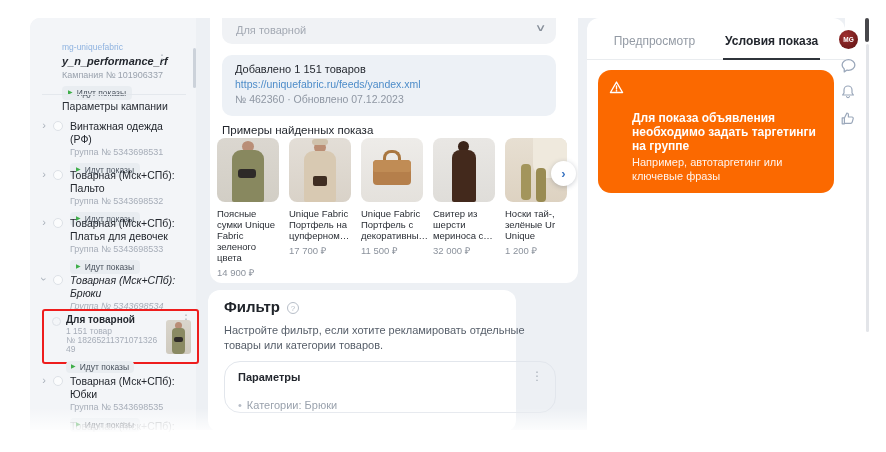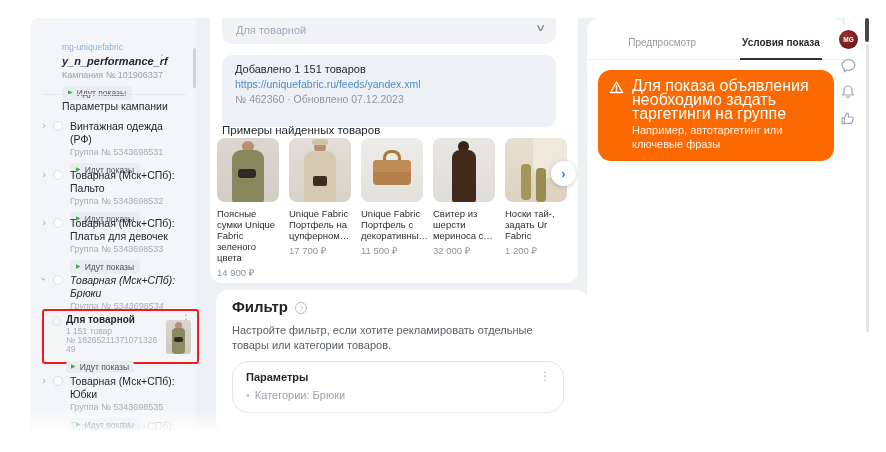--- a/index.html
+++ b/index.html
@@ -40,21 +40,21 @@
   .ad-thumb .head { position:absolute; left:9px; top:2px; width:7px; height:7px; background:#b98e77; border-radius:50%; }
   .ad-thumb .bag { position:absolute; left:8px; top:17px; width:9px; height:5px; background:#2e2a28; border-radius:2px; }
 
   .sb-scroll-thumb { position:absolute; left:163px; top:30px; width:3px; height:40px; background:#ccd2da; border-radius:2px; }
 
   
   .main-card { position:absolute; left:210px; top:18px; width:368px; height:265px; background:#fff; border-radius:0 0 12px 12px; overflow:hidden; }
   .feed-select { position:absolute; left:12px; top:-16px; width:334px; height:42px; background:#f0f2f5; border-radius:10px; cursor:pointer; }
   .feed-select .val { position:absolute; left:14px; top:22px; font-size:11px; color:#a3a9b3; }
   .feed-select .chev { position:absolute; right:12px; top:20px; color:#868e99; font-size:10px; transform:scaleX(1.6); }
-  .feed-info { position:absolute; left:12px; top:37px; width:334px; height:72px; background:#edf1f6; border-radius:10px; padding:8px 13px; }
+  .feed-info { position:absolute; left:12px; top:37px; width:334px; height:61px; background:#edf1f6; border-radius:10px; padding:8px 13px; }
   .fi-added { font-size:11px; color:#262a31; }
   .fi-url { font-size:10.5px; color:#4d8cc9; margin-top:3px; cursor:pointer; }
   .fi-meta { font-size:10.5px; color:#8f97a3; margin-top:3px; }
   .examples-title { position:absolute; left:12px; top:106px; font-size:11.5px; color:#23272e; }
   .products { position:absolute; left:7px; top:120px; display:flex; gap:10px; }
   .p-card { width:62px; cursor:pointer; }
   .p-img { width:62px; height:64px; border-radius:8px; overflow:hidden; position:relative; }
   .p-title { font-size:9.5px; color:#2a2e35; line-height:11px; margin-top:6px; }
   .p-price { font-size:9.5px; color:#8b929c; margin-top:3px; }
   .i1 { background:linear-gradient(180deg,#dbd7d0,#d2cec5); }
@@ -73,39 +73,39 @@
   .i4 { background:linear-gradient(180deg,#e9e7e4,#dfddd9); }
   .i4 .fig { position:absolute; left:19px; top:12px; width:24px; height:52px; background:#43291c; border-radius:8px 8px 2px 2px; }
   .i4 .head { position:absolute; left:25px; top:3px; width:11px; height:11px; background:#33201573; background-color:#3a241a; border-radius:50%; }
   .i5 { background:linear-gradient(180deg,#e7dfd2,#ddd2c1); }
   .i5 .skirt { position:absolute; left:28px; top:0; width:34px; height:40px; background:#efe9dd; border-radius:0 0 0 14px; }
   .i5 .b1 { position:absolute; left:16px; top:26px; width:10px; height:36px; background:#a3955c; border-radius:4px; }
   .i5 .b2 { position:absolute; left:31px; top:30px; width:10px; height:34px; background:#998b52; border-radius:4px; }
   .next-btn { position:absolute; left:341px; top:143px; width:25px; height:25px; background:#fff; border-radius:50%; box-shadow:0 1px 5px rgba(40,50,70,.25); display:flex; align-items:center; justify-content:center; cursor:pointer; z-index:6; }
   .next-btn span { color:#3c76c2; font-size:13px; font-weight:bold; margin-top:-1px; }
 
-  .filter-card { position:absolute; left:216px; top:290px; width:372px; height:142px; background:#fff; border-radius:12px; }
+  .filter-card { position:absolute; left:208px; top:290px; width:308px; height:142px; background:#fff; border-radius:12px; }
   .filter-head { position:absolute; left:16px; top:8px; display:flex; align-items:center; }
   .filter-title { font-size:15px; font-weight:bold; color:#20242a; }
   .help-ic { width:12px; height:12px; border:1px solid #b7bec8; border-radius:50%; color:#b7bec8; font-size:8px; text-align:center; line-height:11px; margin-left:7px; margin-top:2px; cursor:pointer; }
   .filter-desc { position:absolute; left:16px; top:33px; width:332px; font-size:11px; color:#565e69; line-height:15px; }
   .params-card { position:absolute; left:16px; top:71px; width:332px; height:52px; border:1px solid #e2e6ec; border-radius:16px; padding:9px 13px; }
   .params-title { font-size:11px; font-weight:bold; color:#23272e; }
-  .params-item { font-size:11px; color:#9aa2ad; margin-top:6px; }
+  .params-item { font-size:11px; color:#9aa2ad; margin-top:16px; }
   .params-item .bullet { color:#b6bcc6; margin-right:5px; }
   .params-card .dots { right:12px; top:9px; }
 
   
   .right-panel { position:absolute; left:587px; top:18px; width:258px; height:412px; background:#fff; border-radius:12px 12px 0 0; }
   .tabs { display:flex; justify-content:center; gap:26px; border-bottom:1px solid #e9ecef; height:42px; align-items:flex-end; }
-  .tab { font-size:10px; color:#939aa4; padding:0 2px 10px; border-bottom:2px solid transparent; margin-bottom:-1px; cursor:pointer;margin-left:16px; }
+  .tab { font-size:12px; color:#939aa4; padding:0 2px 10px; border-bottom:2px solid transparent; margin-bottom:-1px; cursor:pointer; }
   .tab.active { color:#23272e; font-weight:bold; border-color:#2f343a; }
   .alert { position:absolute; left:11px; top:52px; width:236px; min-height:70px; background:#fb6900; border-radius:13px; padding:9px 12px 10px 34px; }
   .alert .warn { position:absolute; left:11px; top:10px; }
-  .alert-title { font-size:16px; font-weight:normal; color:#fff; line-height:14px; }
+  .alert-title { font-size:12px; font-weight:bold; color:#fff; line-height:14px;margin-top:32px; }
   .alert-text { font-size:11px; color:rgba(255,255,255,.92); line-height:14px; margin-top:2px; }
 
   
   .avatar { position:absolute; left:839px; top:30px; width:19px; height:19px; border-radius:50%; background:radial-gradient(circle at 35% 30%, #a33; ); background:radial-gradient(circle at 35% 30%, #a03030, #5c1111); color:#fff; font-size:6.5px; font-weight:bold; display:flex; align-items:center; justify-content:center; cursor:pointer; }
   .rail-ic { position:absolute; left:840px; cursor:pointer; }
   .scroll-thumb { position:absolute; left:865px; top:18px; width:4px; height:24px; background:#47474b; border-radius:2px; cursor:pointer; }
   .scroll-track { position:absolute; left:866px; top:44px; width:3px; height:288px; background:#e3e5e9; border-radius:2px; cursor:pointer; }
 
   .bottom-fade { position:absolute; left:0; top:408px; width:886px; height:44px; background:linear-gradient(to bottom, rgba(255,255,255,0), #fff 60%); z-index:9; pointer-events:none; }
 </style>
@@ -211,21 +211,21 @@
   <div class="main-card">
     <div class="feed-select">
       <span class="val">Для товарной</span>
       <span class="chev">∨</span>
     </div>
     <div class="feed-info">
       <div class="fi-added">Добавлено 1 151 товаров</div>
       <div class="fi-url">https://uniquefabric.ru/feeds/yandex.xml</div>
       <div class="fi-meta">№ 462360 · Обновлено 07.12.2023</div>
     </div>
-    <div class="examples-title">Примеры найденных товаров</div>
+    <div class="examples-title">Примеры найденных показа</div>
 
     <div class="products">
       <div class="p-card">
         <div class="p-img i1">
             <div class="head"></div>
             <div class="fig"></div>
             <div class="bag"></div>
           </div>
         <div class="p-title">Поясные сумки Unique Fabric зеленого цвета</div>
         <div class="p-price">14 900 ₽</div>
@@ -256,21 +256,21 @@
           </div>
         <div class="p-title">Свитер из шерсти мериноса с…</div>
         <div class="p-price">32 000 ₽</div>
       </div>
       <div class="p-card">
         <div class="p-img i5">
             <div class="skirt"></div>
             <div class="b1"></div>
             <div class="b2"></div>
           </div>
-        <div class="p-title">Носки тай-, задать Ur Fabric</div>
+        <div class="p-title">Носки тай-, зелёные Ur Unique</div>
         <div class="p-price">1 200 ₽</div>
       </div>
     </div>
     <div class="next-btn">
         <span>›</span>
       </div>
   </div>
 
   <div class="filter-card">
     <div class="filter-head">

